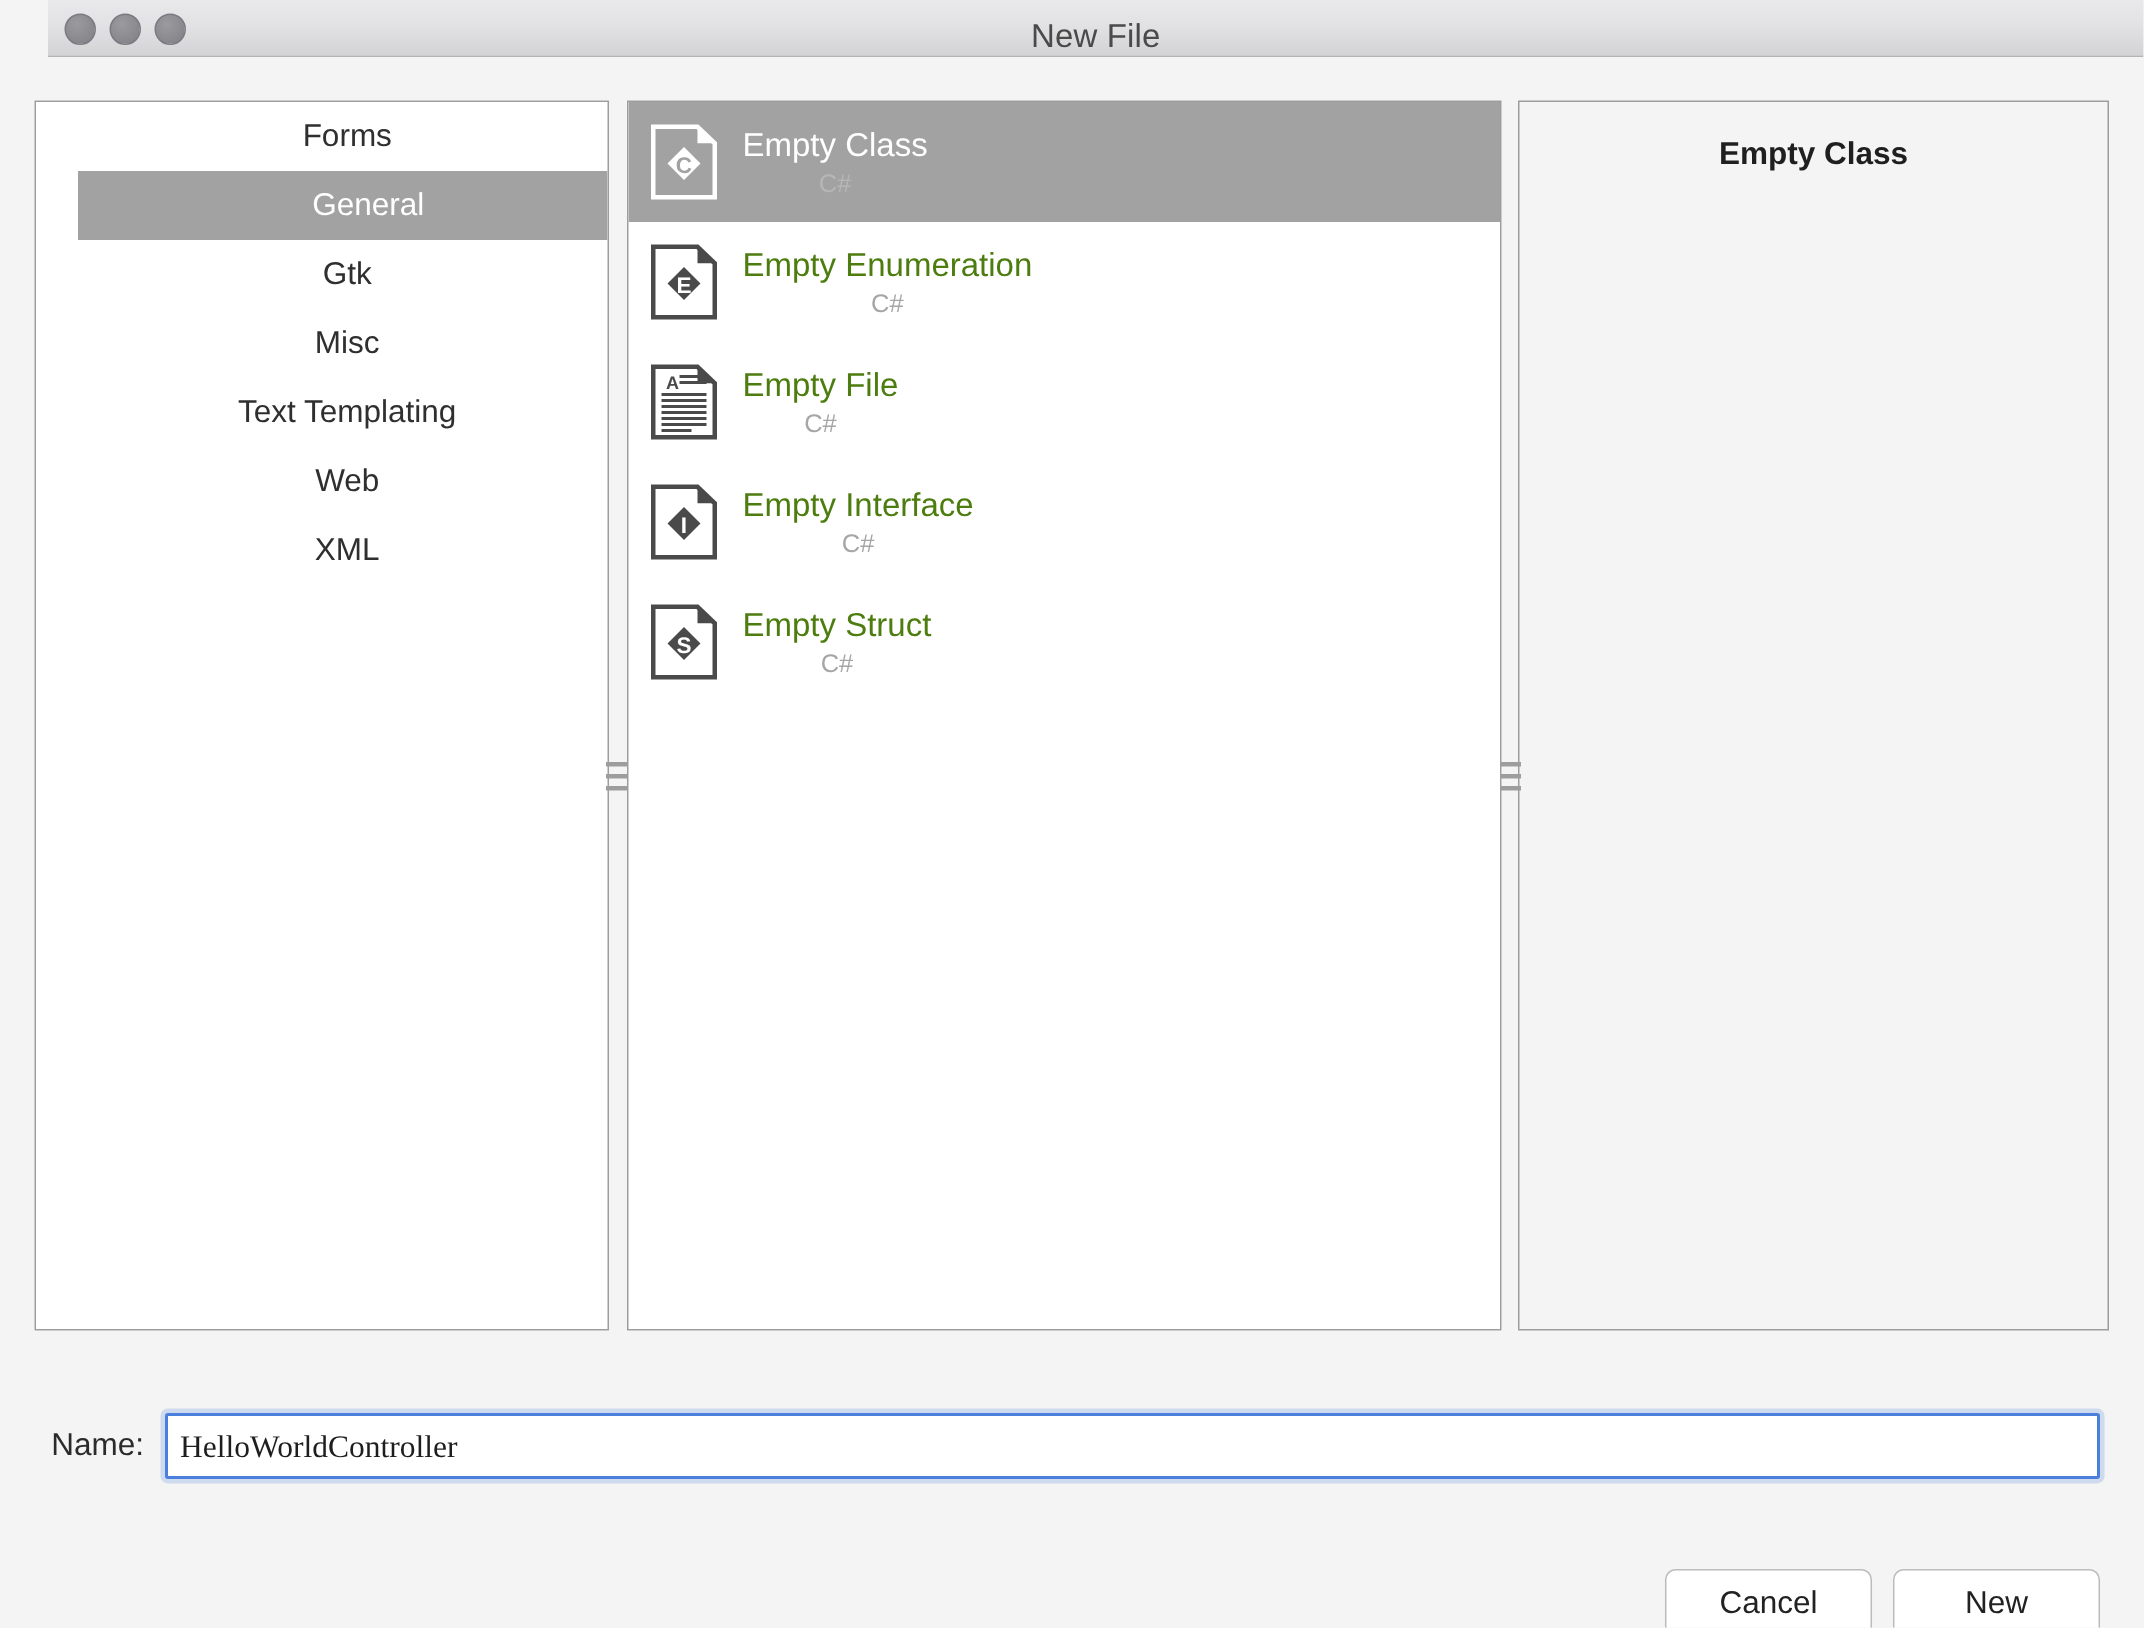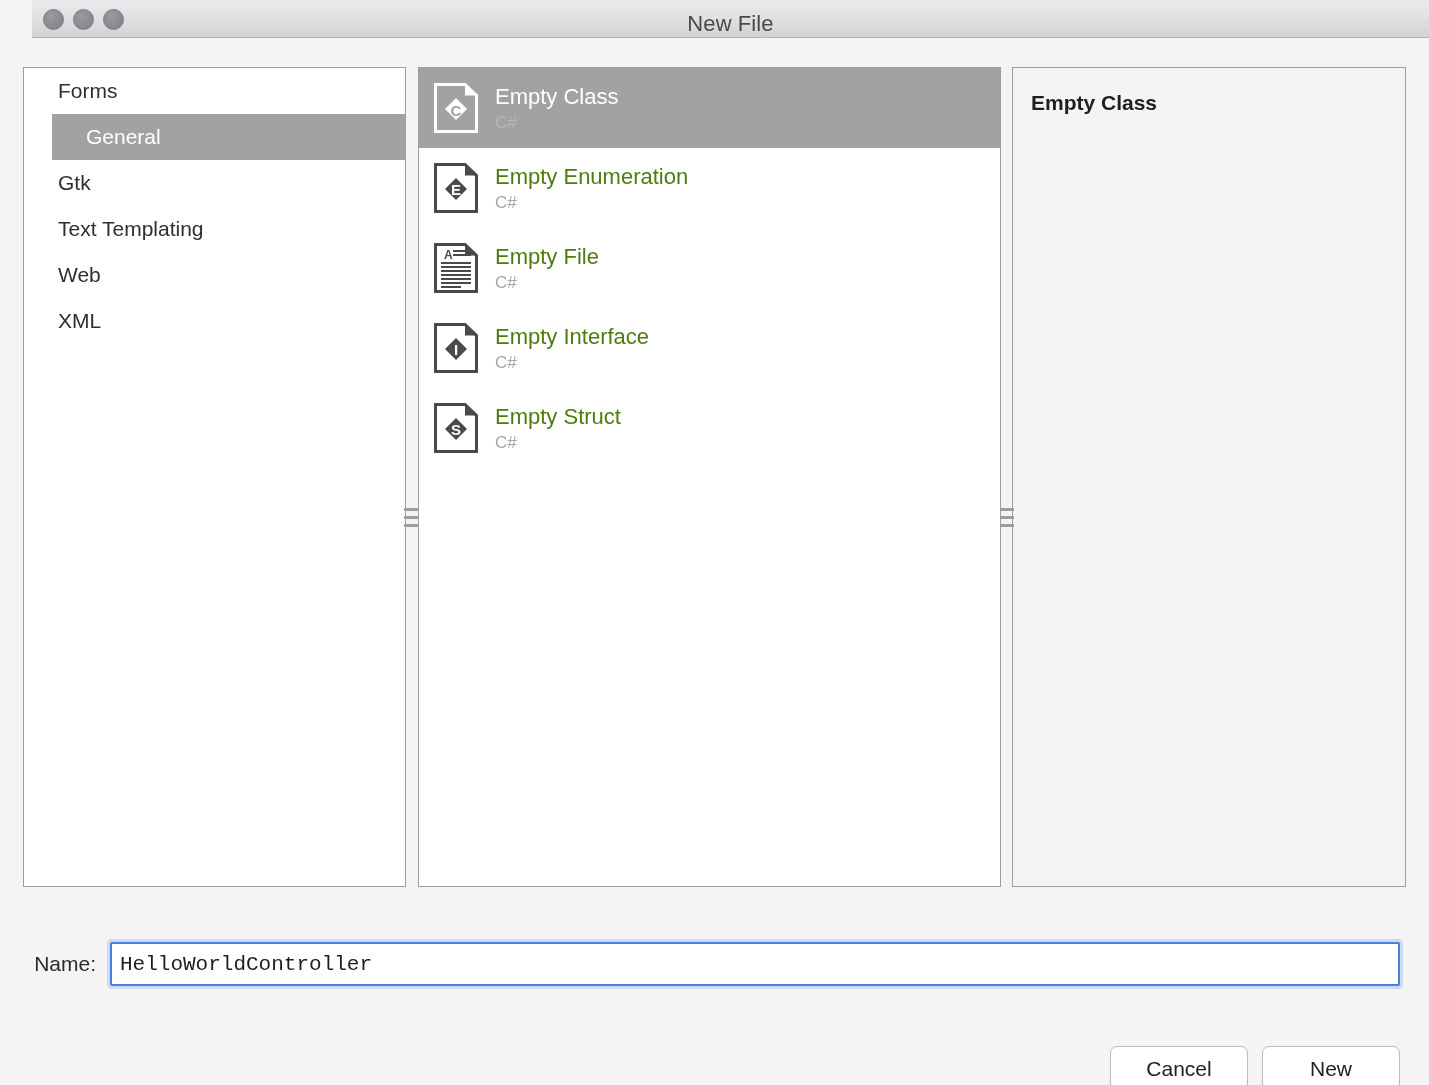--- a/index.html
+++ b/index.html
@@ -58,20 +58,21 @@
     height: 1047px;
     background: #f4f4f4;
   }
 
   .panes {
     position: absolute;
     left: 0;
     top: 0;
     right: 0;
     height: 830px;
+    text-align: center;
   }
 
   .pane {
     position: absolute;
     top: 29px;
     height: 820px;
     border: 1px solid #9d9d9d;
     overflow: hidden;
   }
 
@@ -199,21 +200,21 @@
     position: relative;
     flex: 1;
     margin-right: 29px;
   }
   .name-input {
     width: 100%;
     height: 44px;
     border: 2px solid #4a7fdc;
     border-radius: 2px;
     background: #ffffff;
-    font-family: Liberation Mono, monospace;
+    font-family: Liberation Serif, serif;
     font-size: 21px;
     color: #1e1e1e;
     padding: 0 8px;
     outline: none;
     box-shadow: 0 0 0 3px rgba(74,127,220,0.22);
   }
 
   
   .footer {
     position: absolute;
@@ -248,20 +249,21 @@
 </div>
 
 <div class="dialog-body">
 
   <div class="panes">
 
     <div class="pane pane-categories">
       <div class="category-item">Forms</div>
       <div class="category-item selected">General</div>
       <div class="category-item">Gtk</div>
+      <div class="category-item">Misc</div>
       <div class="category-item">Text Templating</div>
       <div class="category-item">Web</div>
       <div class="category-item">XML</div>
     </div>
 
     <div class="pane pane-templates">
 
       <div class="template-item selected">
         <svg class="tpl-icon" viewBox="0 0 46 52">
           <path d="M2.5 2.5 H32 L43.5 13.5 V49.5 H2.5 Z" fill="none" stroke="#ffffff" stroke-width="3"></path>

